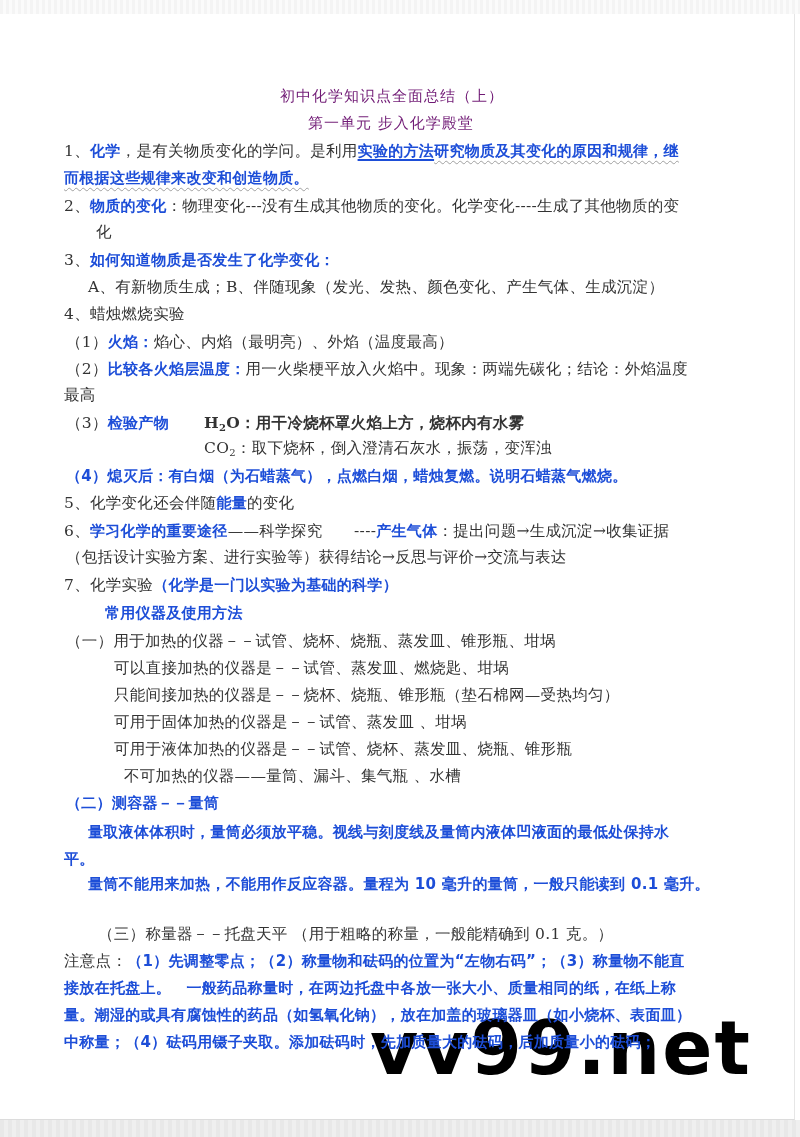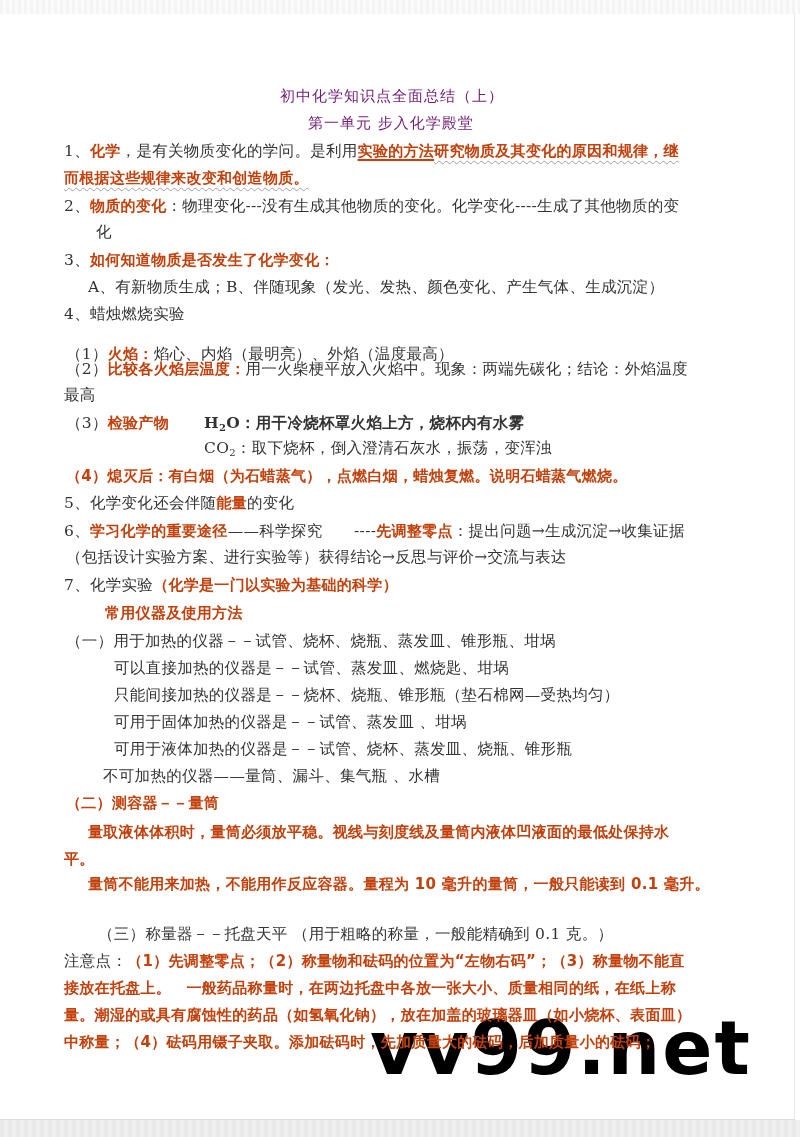--- a/index.html
+++ b/index.html
@@ -8,21 +8,21 @@
     font-family: "DejaVu Serif", "Liberation Serif", serif;
     color:#333333;
   }
   .topband { position:absolute; left:0; top:0; width:800px; height:14px;
     background: repeating-linear-gradient(90deg,#f4f4f4 0 3px,#fbfbfb 3px 6px); }
   .page { position:absolute; left:0; top:14px; width:794px; height:1105px; background:#fff;
     border-right:1px solid #e6e6e6; border-bottom:1px solid #dcdcdc; }
   .bottomband { position:absolute; left:0; top:1120px; width:800px; height:17px;
     background: repeating-linear-gradient(90deg,#e8e8e8 0 4px,#efefef 4px 8px); }
   .line { position:absolute; left:0; white-space:nowrap; font-size:15.5px; line-height:20px; letter-spacing:0.3px; }
-  .b { font-weight:bold; color:#c2410c; font-family:"DejaVu Sans","Liberation Sans",sans-serif; font-size:15px; }
+  .b { font-weight:bold; color:#1d4ed8; font-family:"DejaVu Sans","Liberation Sans",sans-serif; font-size:15px; }
   .u { text-decoration: underline; text-decoration-thickness:2px; text-underline-offset:3px; }
   .wavy { text-decoration: underline wavy #a0a0a0; text-decoration-thickness:1px; text-underline-offset:4px; }
   .title { font-size:15px; color:#701a75; letter-spacing:1px; }
   sub { font-size:10px; vertical-align:-3px; line-height:0; }
   .watermark { position:absolute; left:370px; top:1005px; font-family:"DejaVu Sans","Liberation Sans",sans-serif;
     font-weight:bold; font-size:74px; color:#000000; letter-spacing:2px; z-index:0; }
   .line { z-index:1; }
 </style>
 </head>
 <body>
@@ -53,21 +53,21 @@
 <div class="line" style="left:64px; top:250px;">
   <span>3、</span><span class="b">如何知道物质是否发生了化学变化：</span>
 </div>
 <div class="line" style="left:88px; top:277px;">
   <span>A、有新物质生成；B、伴随现象（发光、发热、颜色变化、产生气体、生成沉淀）</span>
 </div>
 
 <div class="line" style="left:64px; top:304px;">
   <span>4、蜡烛燃烧实验</span>
 </div>
-<div class="line" style="left:66px; top:344px;">
+<div class="line" style="left:66px; top:332px;">
   <span>（1）</span><span class="b">火焰：</span><span>焰心、内焰（最明亮）、外焰（温度最高）</span>
 </div>
 <div class="line" style="left:66px; top:359px;">
   <span>（2）</span><span class="b">比较各火焰层温度：</span><span>用一火柴梗平放入火焰中。现象：两端先碳化；结论：外焰温度</span>
 </div>
 <div class="line" style="left:64px; top:385px;">
   <span>最高</span>
 </div>
 <div class="line" style="left:66px; top:413px;">
   <span>（3）</span><span class="b">检验产物</span>
@@ -80,39 +80,39 @@
 </div>
 <div class="line" style="left:66px; top:466px;">
   <span class="b">（4）熄灭后：有白烟（为石蜡蒸气），点燃白烟，蜡烛复燃。说明石蜡蒸气燃烧。</span>
 </div>
 
 <div class="line" style="left:64px; top:493px;">
   <span>5、化学变化还会伴随</span><span class="b">能量</span><span>的变化</span>
 </div>
 
 <div class="line" style="left:64px; top:521px;">
-  <span>6、</span><span class="b">学习化学的重要途径</span><span>——科学探究　　----</span><span class="b">先调整零点</span><span>：提出问题→生成沉淀→收集证据</span>
+  <span>6、</span><span class="b">学习化学的重要途径</span><span>——科学探究　　----</span><span class="b">产生气体</span><span>：提出问题→生成沉淀→收集证据</span>
 </div>
 <div class="line" style="left:66px; top:547px;">
   <span>（包括设计实验方案、进行实验等）获得结论→反思与评价→交流与表达</span>
 </div>
 
 <div class="line" style="left:64px; top:575px;">
   <span>7、化学实验</span><span class="b">（化学是一门以实验为基础的科学）</span>
 </div>
 <div class="line" style="left:105px; top:603px;">
   <span class="b">常用仪器及使用方法</span>
 </div>
 
 <div class="line" style="left:66px; top:631px;">（一）用于加热的仪器－－试管、烧杯、烧瓶、蒸发皿、锥形瓶、坩埚</div>
 <div class="line" style="left:114px; top:658px;">可以直接加热的仪器是－－试管、蒸发皿、燃烧匙、坩埚</div>
 <div class="line" style="left:114px; top:685px;">只能间接加热的仪器是－－烧杯、烧瓶、锥形瓶（垫石棉网—受热均匀）</div>
 <div class="line" style="left:114px; top:712px;">可用于固体加热的仪器是－－试管、蒸发皿 、坩埚</div>
 <div class="line" style="left:114px; top:739px;">可用于液体加热的仪器是－－试管、烧杯、蒸发皿、烧瓶、锥形瓶</div>
-<div class="line" style="left:103px; top:766px;">不可加热的仪器——量筒、漏斗、集气瓶 、水槽</div>
+<div class="line" style="left:124px; top:766px;">不可加热的仪器——量筒、漏斗、集气瓶 、水槽</div>
 
 <div class="line" style="left:66px; top:793px;">
   <span class="b">（二）测容器－－量筒</span>
 </div>
 <div class="line" style="left:88px; top:822px;">
   <span class="b">量取液体体积时，量筒必须放平稳。视线与刻度线及量筒内液体凹液面的最低处保持水</span>
 </div>
 <div class="line" style="left:64px; top:849px;">
   <span class="b">平。</span>
 </div>

